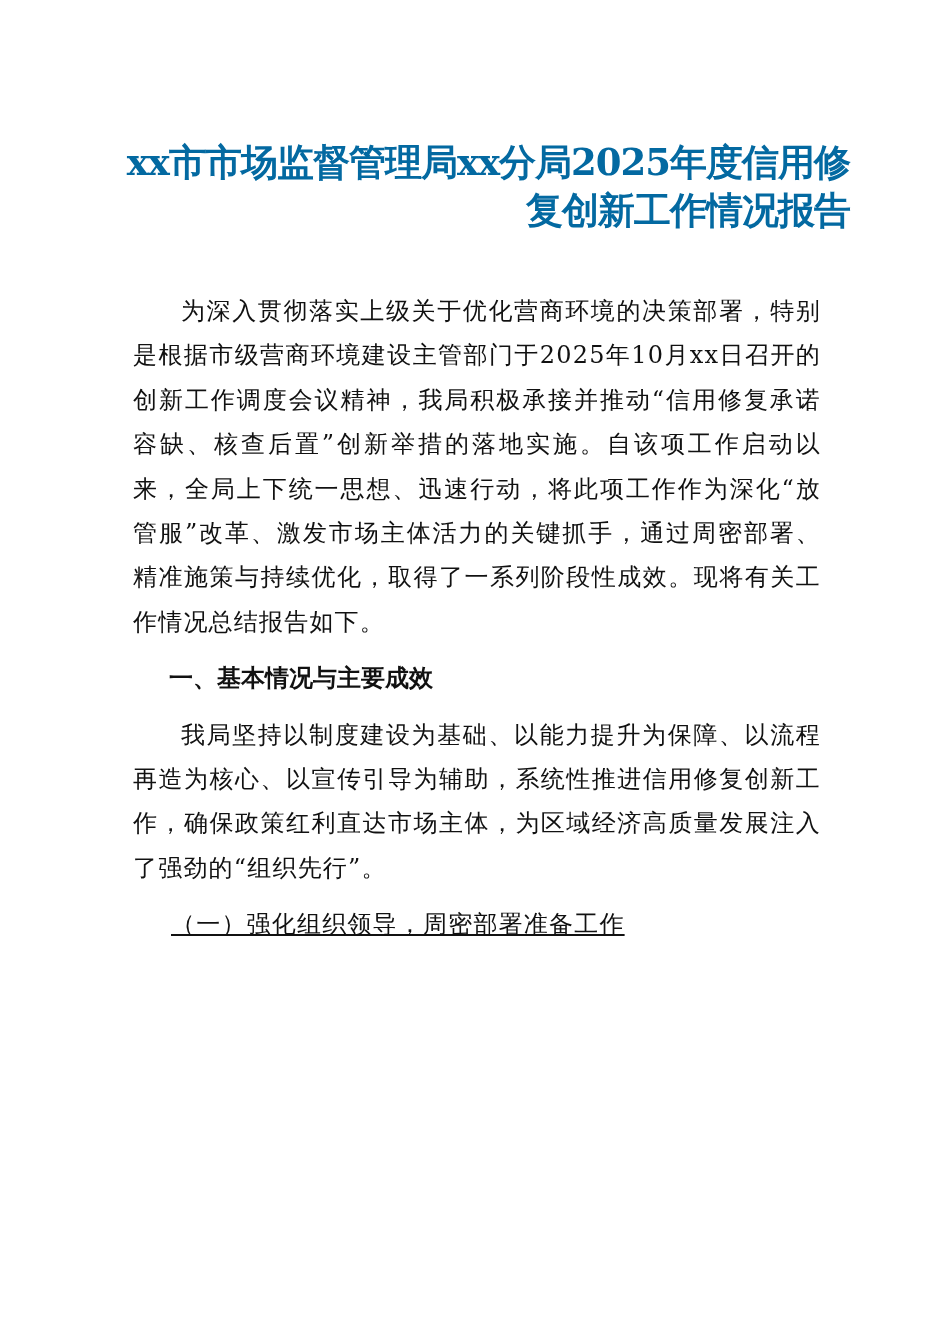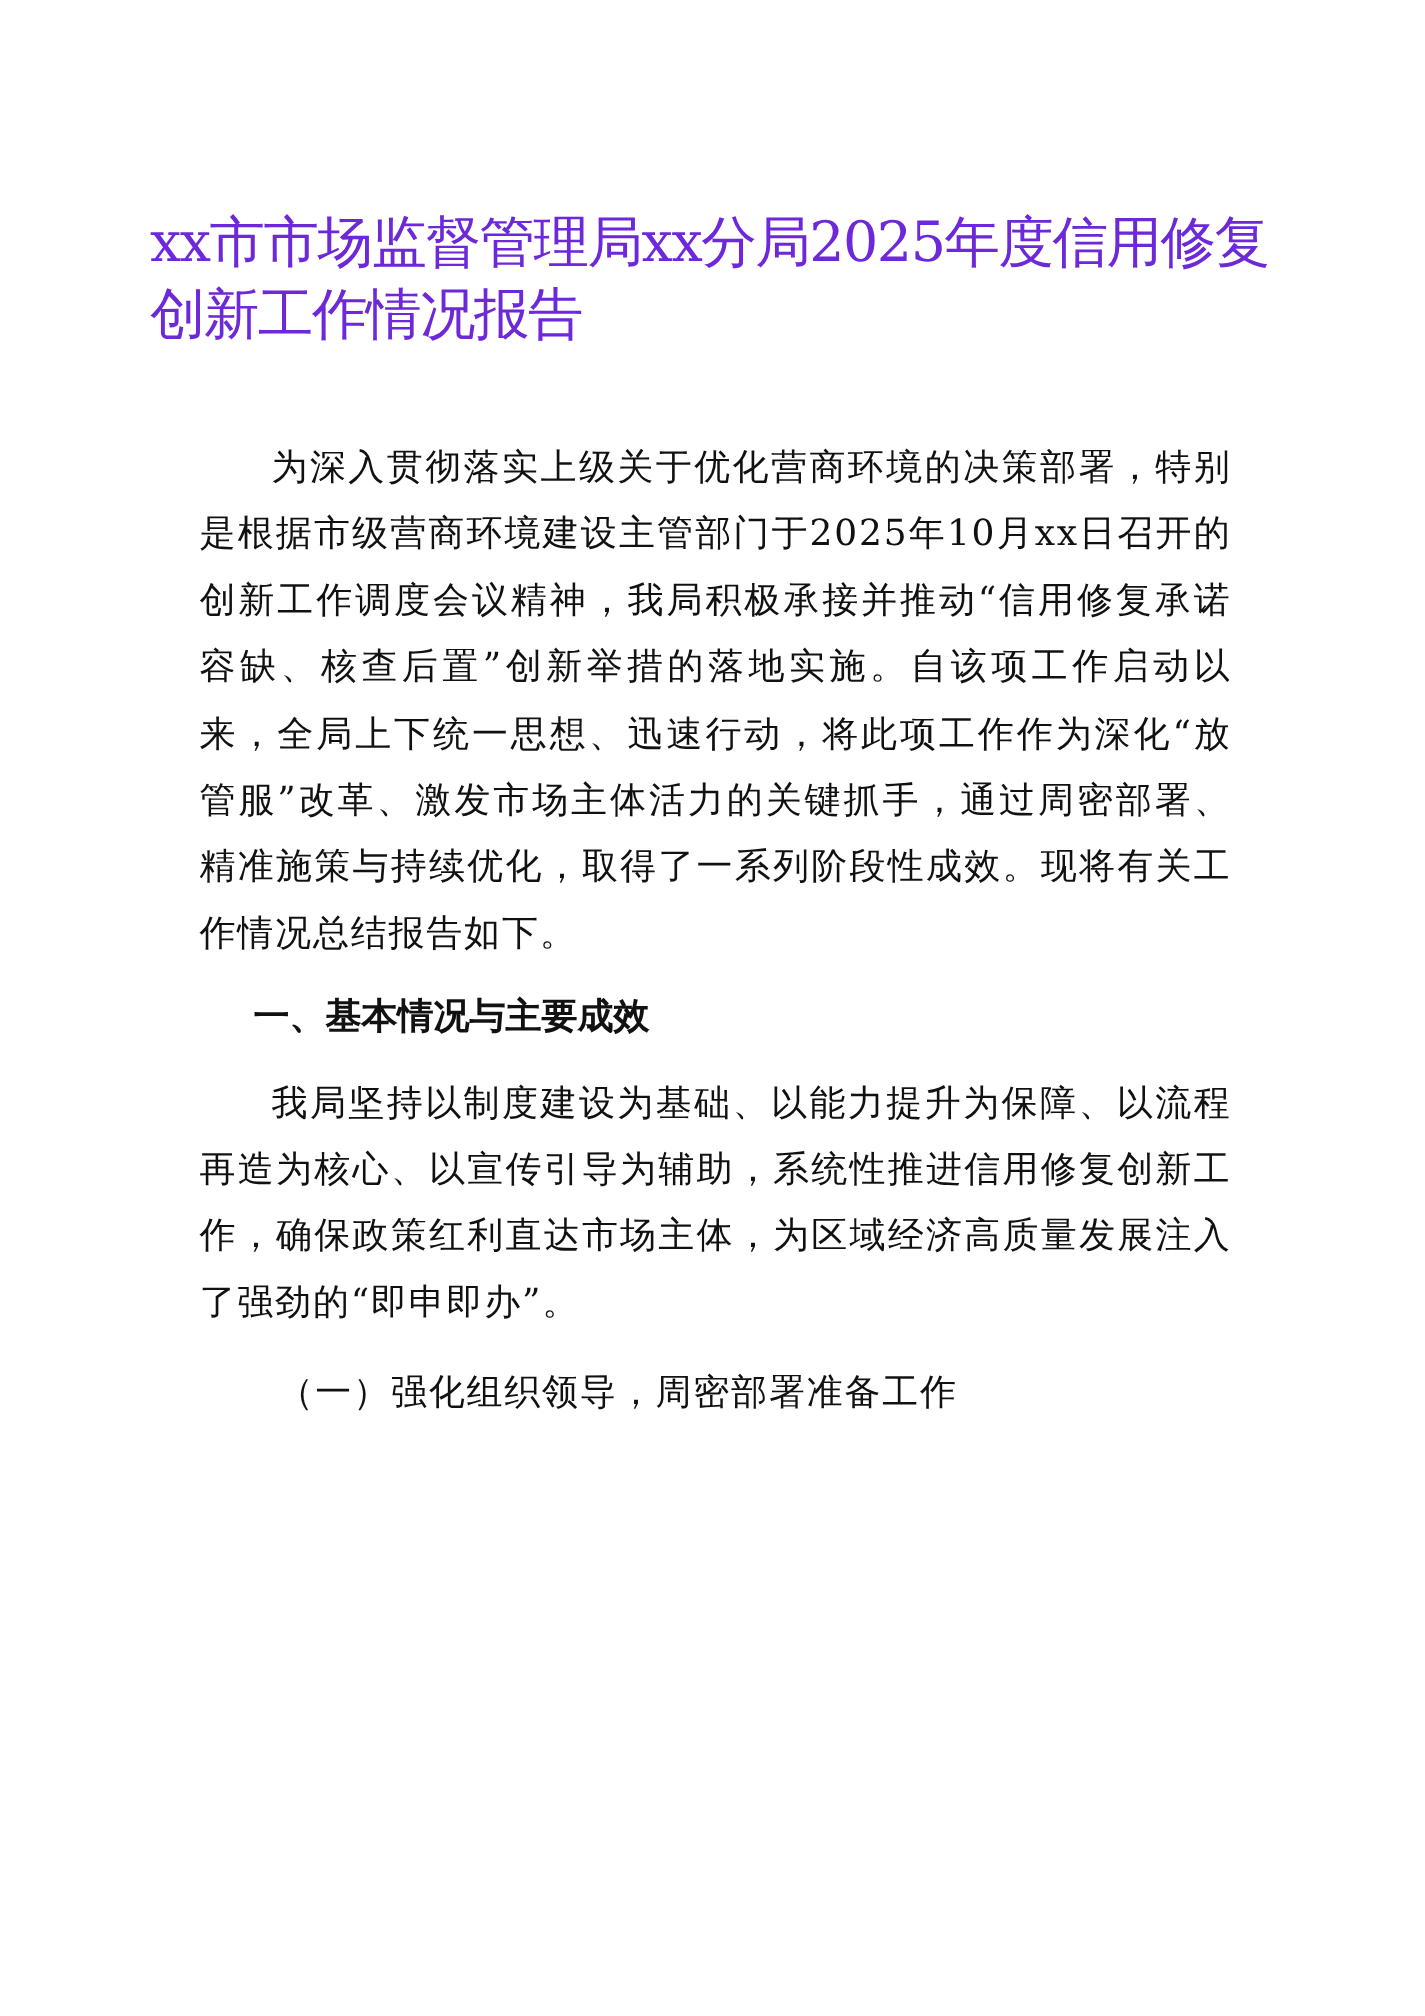--- a/index.html
+++ b/index.html
@@ -19,27 +19,27 @@
       left: 0; top: 0;
       width: 950px;
       height: 1344px;
       background: #ffffff;
     }
     .title {
       position: absolute;
       left: 100px;
       top: 138px;
       width: 750px;
-      text-align: left;
+      text-align: right;
       font-family: "DejaVu Serif", "Liberation Serif", serif;
-      font-weight: normal;
+      font-weight: bold;
       font-size: 37px;
       line-height: 48px;
       letter-spacing: -1px;
-      color: #6d28d9;
+      color: #0369a1;
       margin: 0;
     }
     .body-text {
       position: absolute;
       left: 121px;
       top: 277px;
       width: 712px;
       font-family: "DejaVu Serif", "Liberation Serif", serif;
       font-size: 24px;
       line-height: 44.4px;
@@ -53,30 +53,31 @@
     }
     .h1 {
       margin: 0;
       text-indent: 48px;
       font-family: Liberation Sans, sans-serif;
       font-weight: bold;
       font-size: 24px;
       letter-spacing: 0px;
     }
     .h2 {
-      margin: 16px;
+      margin: 2px;
       text-indent: 48px;
       letter-spacing: 1.2px;
+      text-decoration: underline;
     }
   </style>
 </head>
 <body>
 
 <div class="page">
   <h1 class="title">xx市市场监督管理局xx分局2025年度信用修复创新工作情况报告</h1>
 
   <div class="body-text">
     <p class="para">为深入贯彻落实上级关于优化营商环境的决策部署，特别是根据市级营商环境建设主管部门于2025年10月xx日召开的创新工作调度会议精神，我局积极承接并推动“信用修复承诺容缺、核查后置”创新举措的落地实施。自该项工作启动以来，全局上下统一思想、迅速行动，将此项工作作为深化“放管服”改革、激发市场主体活力的关键抓手，通过周密部署、精准施策与持续优化，取得了一系列阶段性成效。现将有关工作情况总结报告如下。</p>
     <p class="h1">一、基本情况与主要成效</p>
-    <p class="para">我局坚持以制度建设为基础、以能力提升为保障、以流程再造为核心、以宣传引导为辅助，系统性推进信用修复创新工作，确保政策红利直达市场主体，为区域经济高质量发展注入了强劲的“即申即办”。</p>
+    <p class="para">我局坚持以制度建设为基础、以能力提升为保障、以流程再造为核心、以宣传引导为辅助，系统性推进信用修复创新工作，确保政策红利直达市场主体，为区域经济高质量发展注入了强劲的“组织先行”。</p>
     <p class="h2">（一）强化组织领导，周密部署准备工作</p>
   </div>
 </div>
 
 </body></html>

